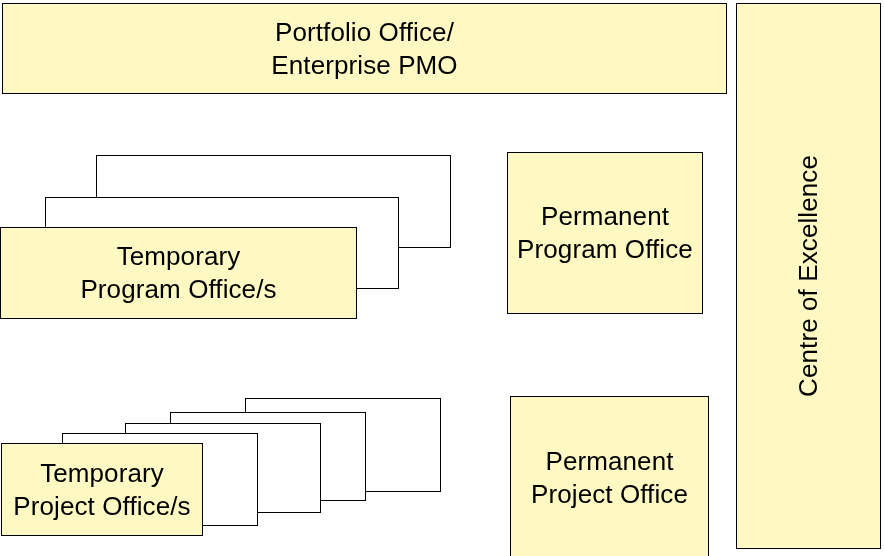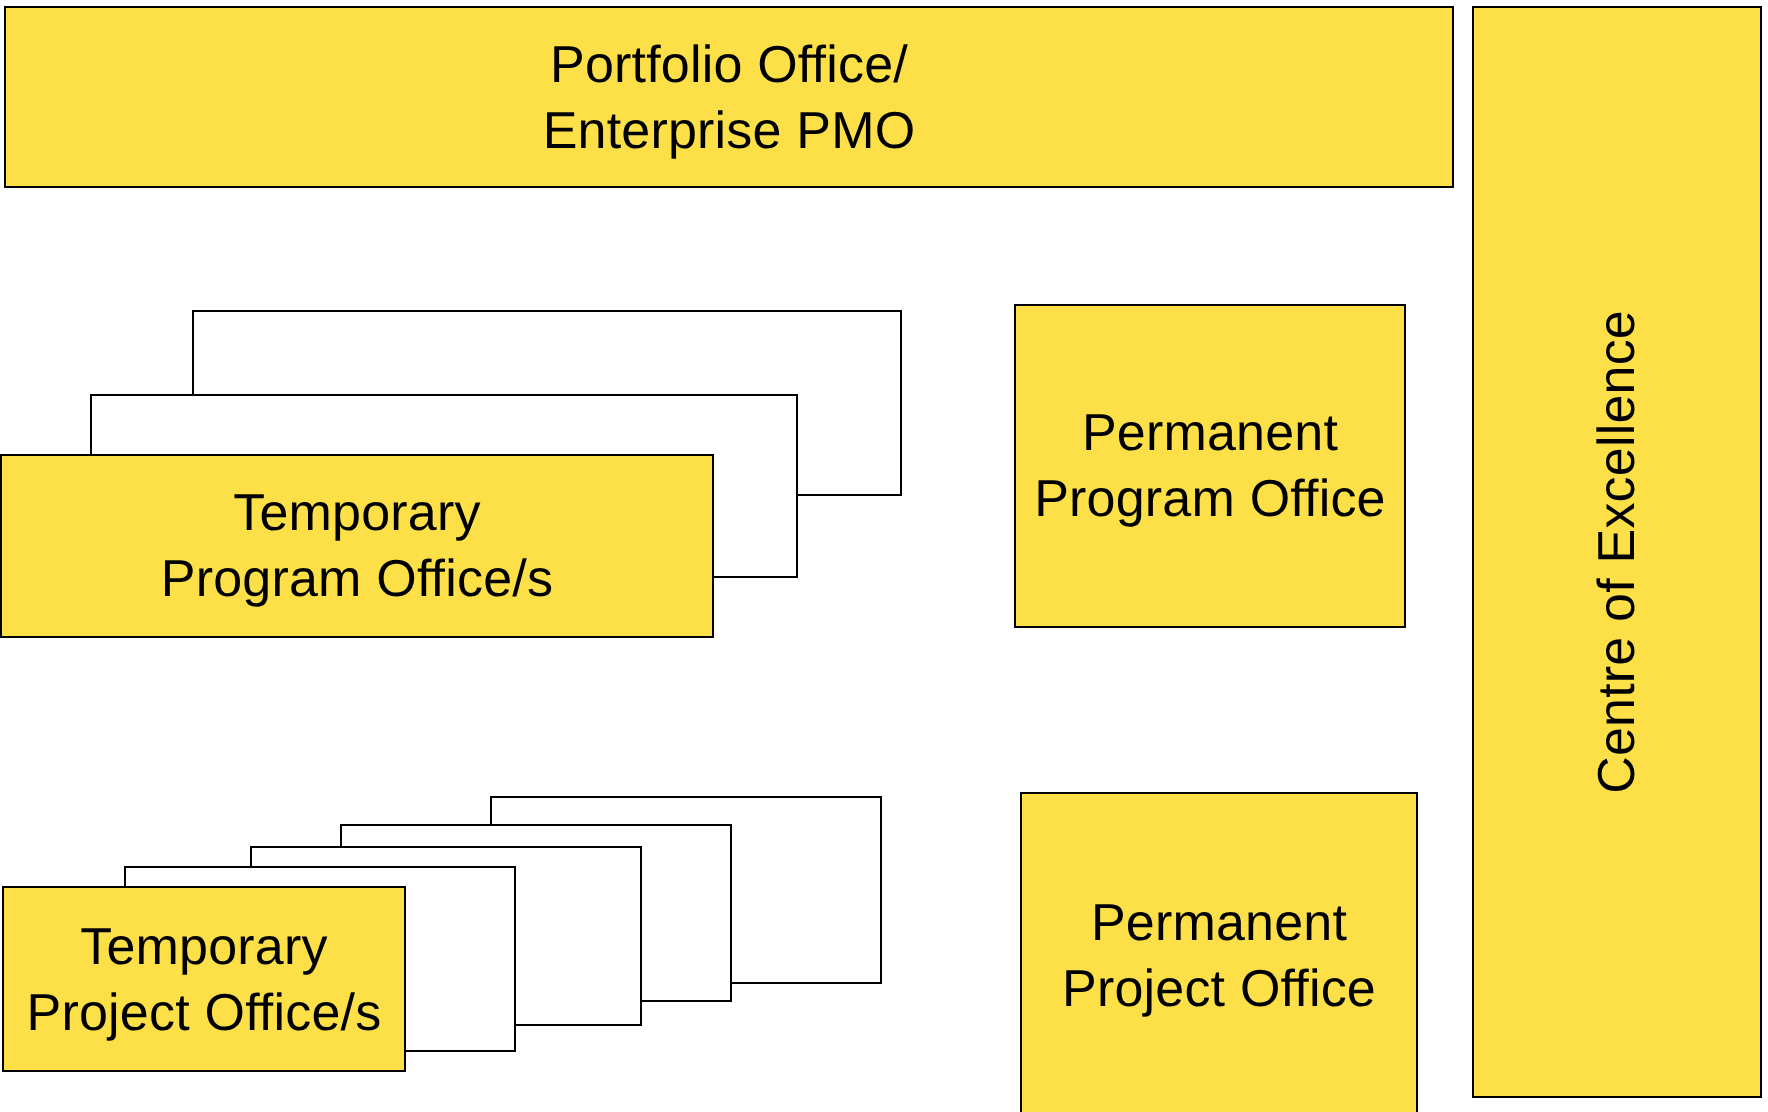--- a/index.html
+++ b/index.html
@@ -16,21 +16,21 @@
     position: relative;
     width: 884px;
     height: 556px;
     background: #ffffff;
     overflow: hidden;
   }
   
   .box {
     position: absolute;
     box-sizing: border-box;
-    background: #fde047;
+    background: #fef9c3;
     border: 1.6px solid #000000;
     display: flex;
     align-items: center;
     justify-content: center;
     text-align: center;
   }
   
   .box.ghost {
     background: #ffffff;
   }

